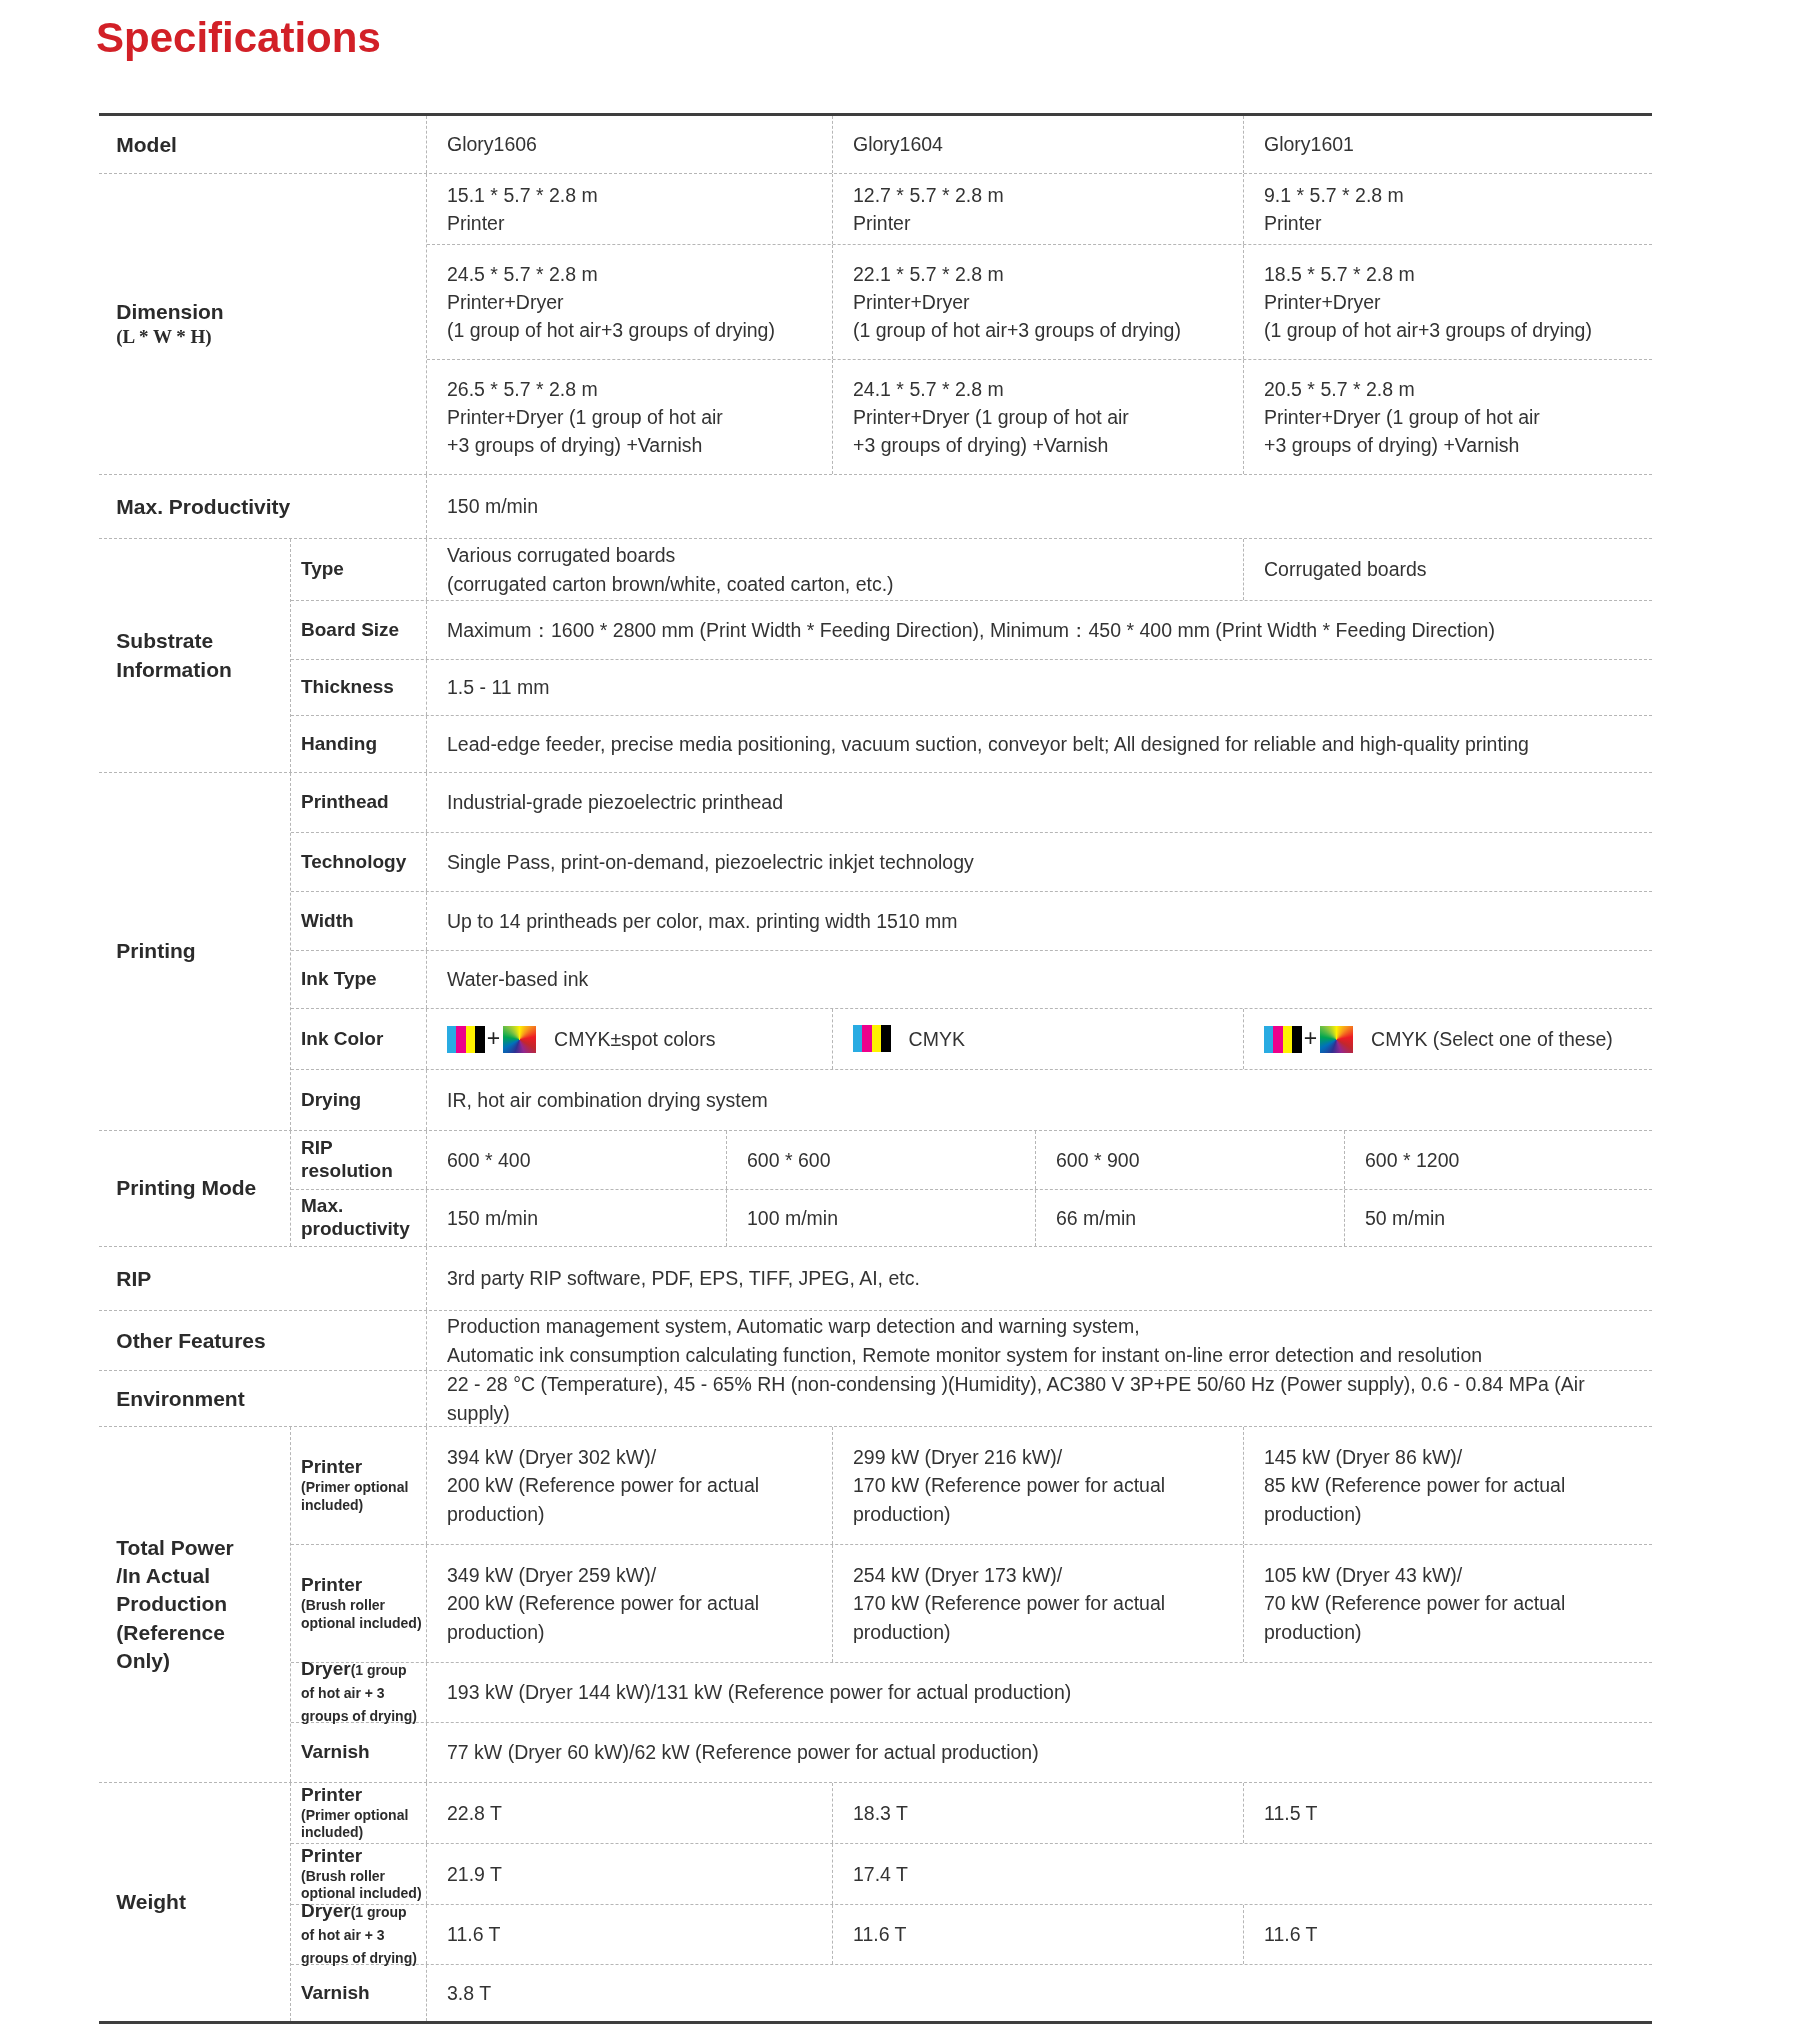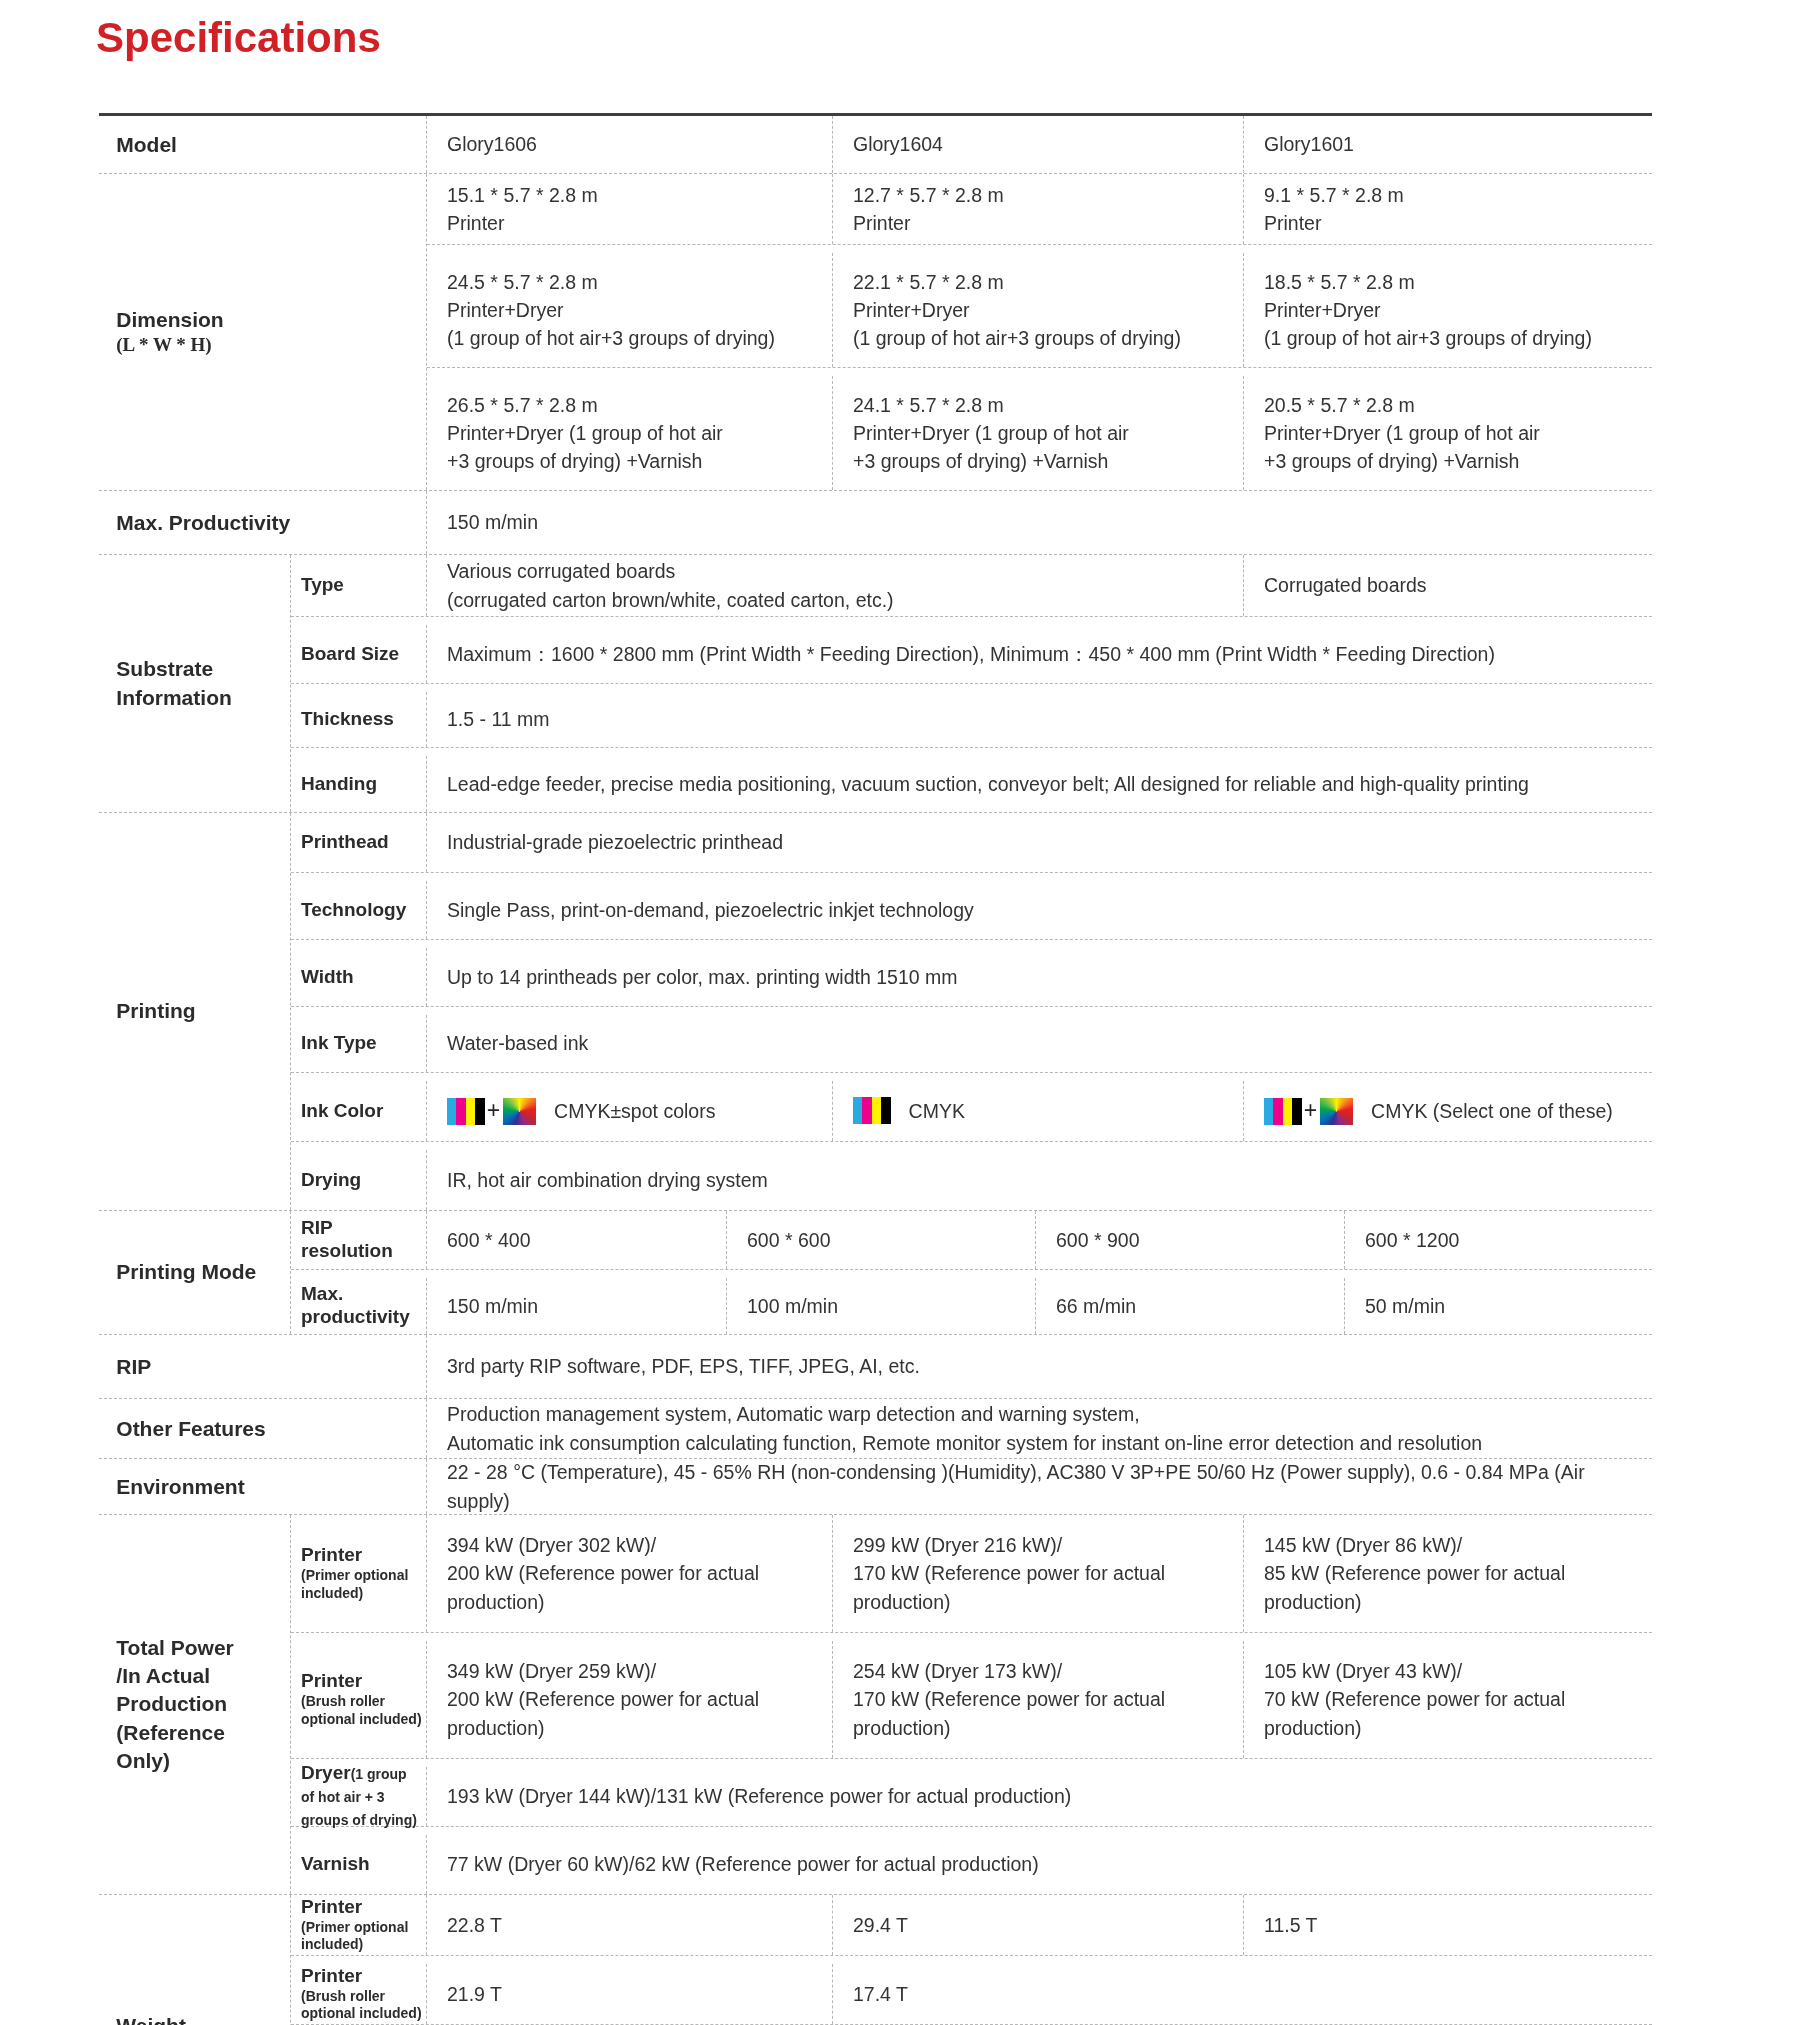--- a/index.html
+++ b/index.html
@@ -15,21 +15,21 @@
   }
   .spec-table{
     position:absolute;left:99px;top:113px;width:1553px;
     border-top:3.6px solid var(--line);border-bottom:3.6px solid var(--line);
     background:#fff;
   }
   .r{display:flex;}
   .bb{border-bottom:1.4px dashed var(--dash);justify-content:space-between;}
   .sec{display:flex;border-bottom:1.4px dashed var(--dash);}
   .sec.last{border-bottom:none;}
-  .rows{flex:1;display:flex;flex-direction:column;gap:8px;}
+  .rows{flex:1;display:flex;flex-direction:column;}
   .rows .r{border-bottom:1.4px dashed var(--dash);}
   .rows .r:last-child{border-bottom:none;}
   .lab{
     width:328px;min-width:328px;padding-left:17.3px;padding-right:7.2px;
     font-weight:700;font-size:21px;color:var(--lab);
     border-right:1.4px dashed var(--dash);
     display:flex;align-items:center;white-space:pre-line;line-height:1.3;
   }
   .lab .note{display:block;font-size:19px;font-weight:700;line-height:1.3;font-family:Liberation Serif, serif;}
   .lab-main{
@@ -320,21 +320,21 @@
     <div class="lab-main">Weight</div>
     <div class="rows">
       <div class="r h85">
         <div class="sublab note-block">
           <span class="inner">
               <span class="big">Printer</span>
               <span class="note">(Primer optional included)</span>
             </span>
         </div>
         <div class="ccell w3a">22.8 T</div>
-        <div class="ccell w3b bl">29.4 T</div>
+        <div class="ccell w3b bl">18.3 T</div>
         <div class="ccell w3c bl">11.5 T</div>
       </div>
       <div class="r h85">
         <div class="sublab note-block">
           <span class="inner">
               <span class="big">Printer</span>
               <span class="note">(Brush roller optional included)</span>
             </span>
         </div>
         <div class="ccell w3a">21.9 T</div>

